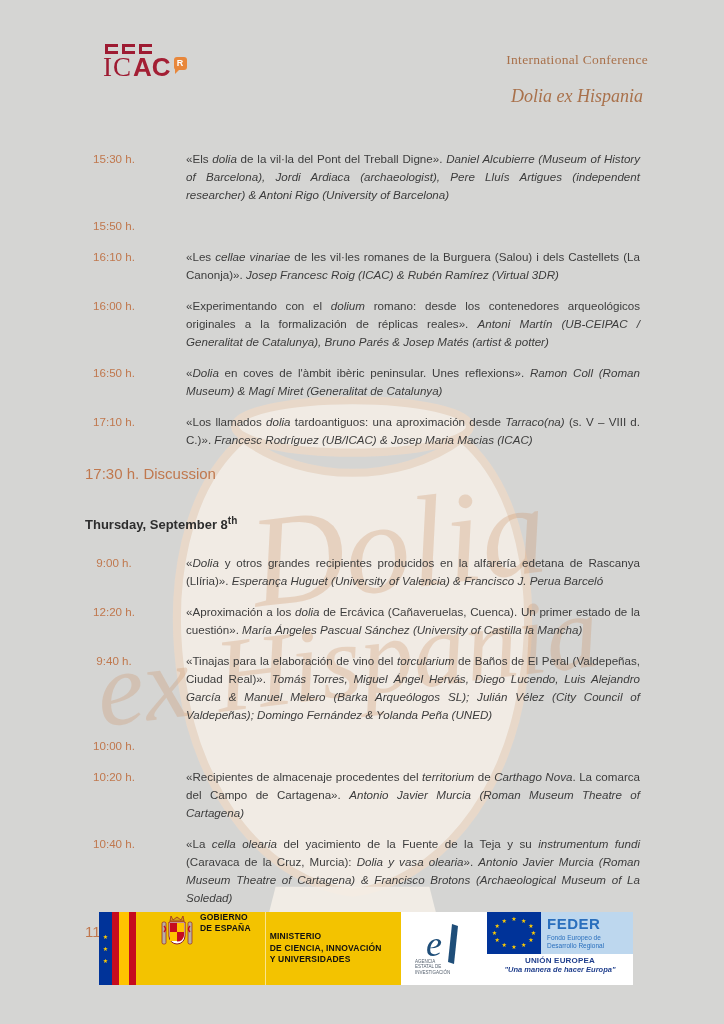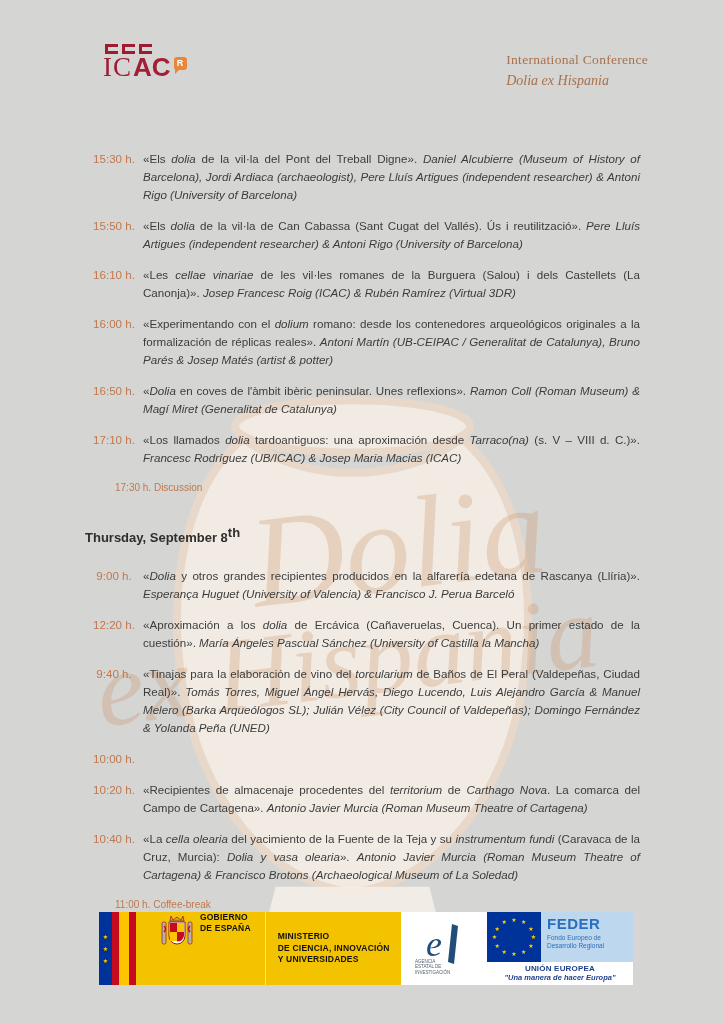--- a/index.html
+++ b/index.html
@@ -44,61 +44,61 @@
     display:inline-block;position:relative;top:-10px;margin-left:3px;
     width:13px;height:13px;border-radius:3px;background:#e8873b;
     color:#fff;font-size:9px;font-weight:700;text-align:center;line-height:13px;
   }
   .bubble::after{
     content:"";position:absolute;left:1px;bottom:-4px;
     border-left:5px solid #e8873b;border-bottom:5px solid transparent;
   }
   .org{font-size:10.5px;font-weight:700;color:#141414;line-height:1.3;margin-top:5px;}
   .conf{
-    position:absolute;right:76px;top:52px;z-index:1;text-align:left;
+    position:absolute;right:76px;top:52px;z-index:1;text-align:center;
     font-family:"Liberation Serif",serif;color:var(--headerbrown);
   }
   .conf .c1{font-size:13.5px;letter-spacing:.3px;}
-  .conf .c2{font-size:14px;font-style:italic;margin-top:5px;}
+  .conf .c2{font-size:18px;font-style:italic;margin-top:18px;}
   
   .content{position:absolute;left:85px;right:84px;top:150px;z-index:1;}
   .item{display:flex;margin-bottom:13px;font-size:11.6px;line-height:1.55;}
   .item .t{flex:0 0 58px;color:var(--accent);text-align:center;}
-  .item .b{flex:1;text-align:justify;}
+  .item .b{flex:1;text-align:justify;margin-left:43px;}
   .b i{font-style:italic;}
   .speakers{font-style:italic;}
-  .plainline{color:var(--accent);font-size:10px;line-height:1.55;margin-bottom:13px;margin-left:30px;}
+  .plainline{color:var(--accent);font-size:15px;line-height:1.55;margin-bottom:13px;}
   .dayhead{
     font-size:13px;font-weight:700;color:#2e2e2e;
     margin:30px 0 22px;
   }
-  .dayhead sup{font-size:13px;}
+  .dayhead sup{font-size:10px;}
   
   .footer{
     position:absolute;left:99px;top:912px;height:73px;z-index:2;
     display:flex;background:#fff;
   }
   .gov{display:flex;width:302px;background:var(--govyellow);}
   .flagstrip{display:flex;height:100%;}
   .fs-blue{width:13px;background:#003399;display:flex;flex-direction:column;justify-content:center;align-items:center;gap:6px;}
   .fs-blue span{color:#ffcc00;font-size:6px;line-height:6px;}
   .fs-red{width:7px;background:#c60b1e;}
   .fs-yellow{width:10px;background:#ffc400;}
   .gov-main{display:flex;align-items:flex-start;padding-left:24px;}
   .crest{flex:0 0 34px;}
   .gov-label{font-size:8.5px;font-weight:700;color:#111;line-height:1.35;margin-left:6px;letter-spacing:.2px;}
   .ministry{
-    display:flex;align-items:center;margin-left:14px;padding-left:12px;
+    display:flex;align-items:center;margin-left:14px;padding-left:4px;
     border-left:1px solid rgba(255,255,255,.55);
     font-size:8.5px;font-weight:700;color:#111;line-height:1.35;letter-spacing:.2px;
   }
   .aei{width:86px;background:#fff;display:flex;flex-direction:column;align-items:center;justify-content:center;}
   .aei-caption{font-size:4.5px;color:#55606e;line-height:1.25;align-self:flex-start;margin-left:14px;margin-top:-7px;}
   .eu{width:146px;display:flex;flex-direction:column;background:#fff;}
-  .eu-top{display:flex;height:50px;}
+  .eu-top{display:flex;height:42px;}
   .eu-flag{position:relative;width:54px;background:var(--eublue);}
   .star{position:absolute;transform:translate(-50%,-50%);color:#ffcc00;font-size:6px;line-height:6px;}
   .feder{flex:1;background:var(--federbg);padding:3px 0 0 6px;}
   .feder .f1{font-size:15px;font-weight:700;color:var(--federblue);letter-spacing:.5px;}
   .feder .f2{font-size:6.5px;color:var(--federblue);line-height:1.3;margin-top:2px;}
   .eu-bottom{flex:1;text-align:center;padding-top:2px;}
   .eu-bottom .u1{font-size:8px;font-weight:700;color:var(--unionblue);letter-spacing:.2px;}
   .eu-bottom .u2{font-size:7.5px;font-weight:700;font-style:italic;color:var(--unionblue);}
 </style>
 </head>
@@ -130,21 +130,20 @@
   </div>
 
   <div class="content">
 
     <div class="item">
       <span class="t">15:30 h.</span>
       <span class="b"><span>«Els <i>dolia</i> de la vil·la del Pont del Treball Digne».</span> <span class="speakers">Daniel Alcubierre (Museum of History of Barcelona), Jordi Ardiaca (archaeologist), Pere Lluís Artigues (independent researcher) &amp; Antoni Rigo (University of Barcelona)</span></span>
     </div>
     <div class="item">
       <span class="t">15:50 h.</span>
-      <span class="b"><span>«Els <i>dolia</i> de la vil·la de Can Cabassa (Sant Cugat del Vallés). Ús i reutilització».</span> <span class="speakers">Pere Lluís Artigues (independent researcher) &amp; Antoni Rigo (University of Barcelona)</span></span>
     </div>
     <div class="item">
       <span class="t">16:10 h.</span>
       <span class="b"><span>«Les <i>cellae vinariae</i> de les vil·les romanes de la Burguera (Salou) i dels Castellets (La Canonja)».</span> <span class="speakers">Josep Francesc Roig (ICAC) &amp; Rubén Ramírez (Virtual 3DR)</span></span>
     </div>
     <div class="item">
       <span class="t">16:00 h.</span>
       <span class="b"><span>«Experimentando con el <i>dolium</i> romano: desde los contenedores arqueológicos originales a la formalización de réplicas reales».</span> <span class="speakers">Antoni Martín (UB-CEIPAC / Generalitat de Catalunya), Bruno Parés &amp; Josep Matés (artist &amp; potter)</span></span>
     </div>
     <div class="item">

